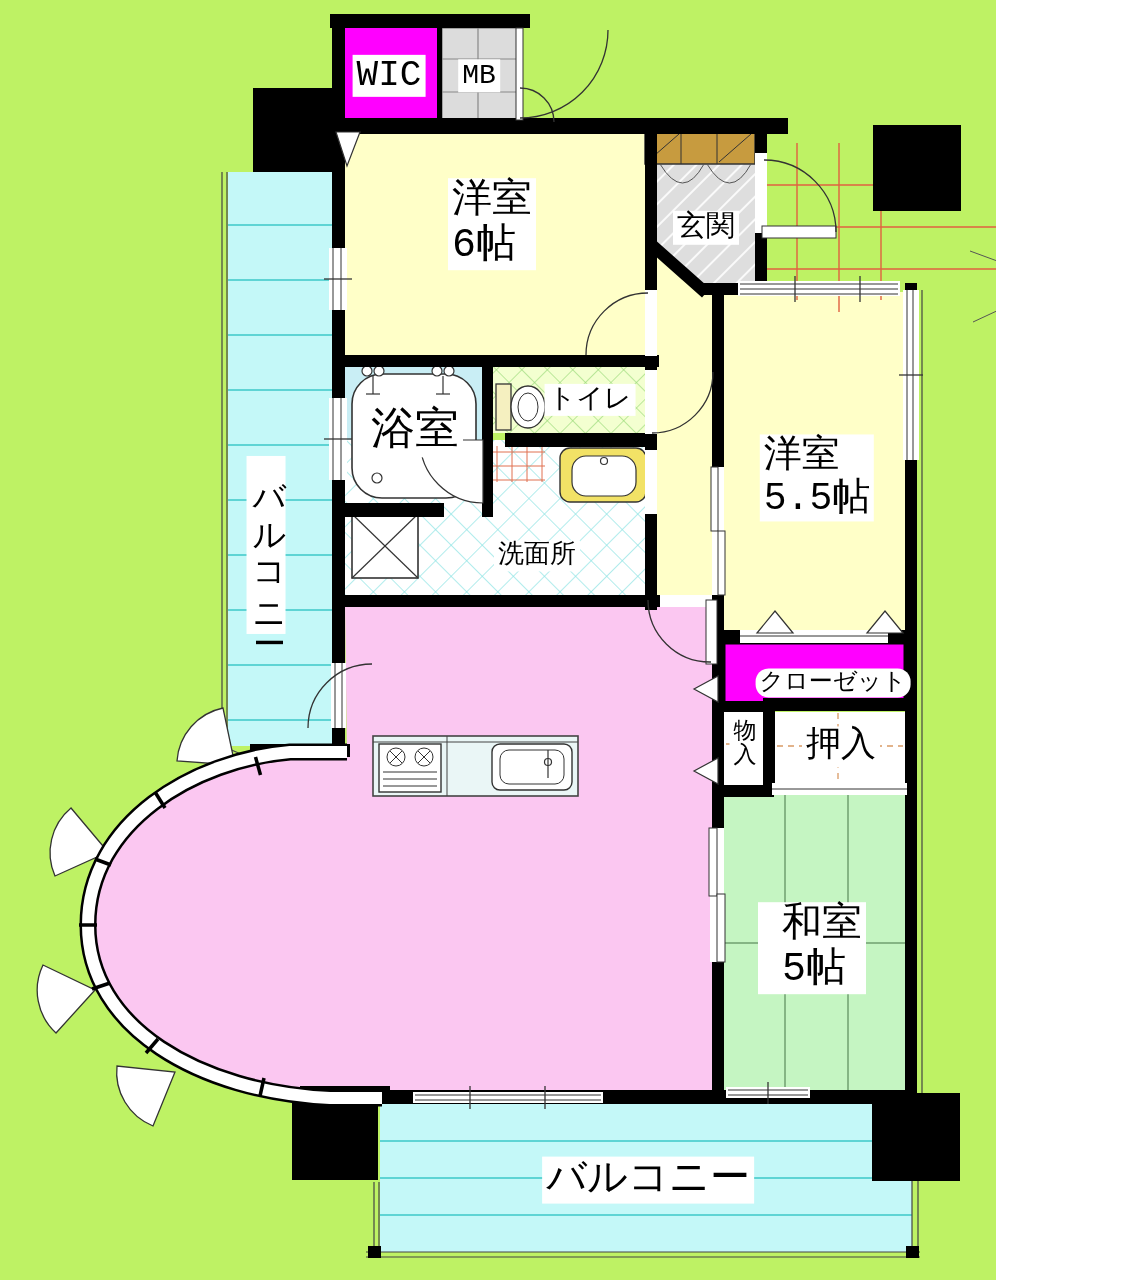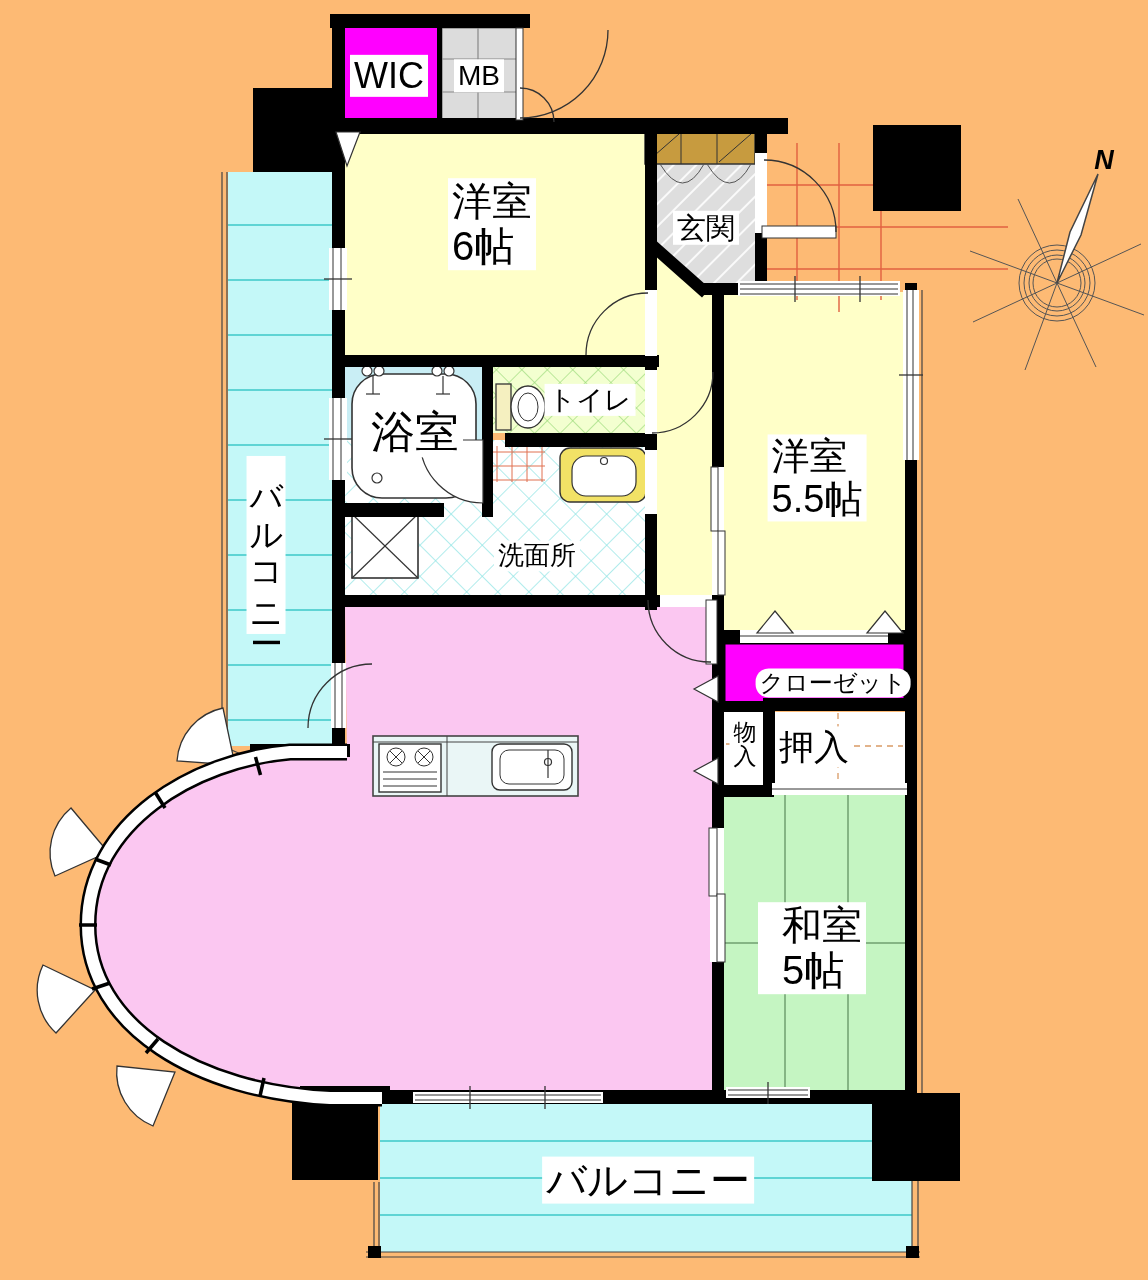--- a/index.html
+++ b/index.html
@@ -1,17 +1,17 @@
 <!DOCTYPE html>
 <html><head>
 <meta charset="utf-8">
 <style>
   html,body{margin:0;padding:0;background:#fff;}
-  #plan{position:relative;width:1148px;height:1280px;background:#fdba74;overflow:hidden;
-        font-family:Liberation Sans, sans-serif;}
+  #plan{position:relative;width:996px;height:1280px;background:#bef264;overflow:hidden;
+        font-family:Liberation Mono, monospace;}
   #plan svg{position:absolute;left:0;top:0;}
   .lbl{position:absolute;transform:translate(-50%,-50%);background:#fff;color:#000;
        line-height:1.12;white-space:pre-line;text-align:center;padding:1px 4px;z-index:5;}
   .lbl.vert{writing-mode:vertical-rl;letter-spacing:4px;padding:4px 1px;}
   .lbl.nobg{background:transparent;font-style:italic;font-weight:bold;}
   .lbl.twoline{text-align:left;}
 </style>
 </head>
 <body>
 
@@ -346,18 +346,18 @@
   <div class="lbl" style="left:706px;top:228px;font-size:29px;">玄関</div>
   <div class="lbl twoline" style="left:817px;top:478px;font-size:38px;">洋室
 5.5帖</div>
   <div class="lbl vert" style="left:266px;top:545px;font-size:33px;">バルコニー</div>
   <div class="lbl" style="left:415px;top:432px;font-size:44px;">浴室</div>
   <div class="lbl" style="left:590px;top:400px;font-size:27px;">トイレ</div>
   <div class="lbl" style="left:537px;top:556px;font-size:26px;">洗面所</div>
   <div class="lbl" style="left:833px;top:683px;font-size:24px;border-radius:13px;">クローゼット</div>
   <div class="lbl" style="left:745px;top:744px;font-size:23px;line-height:1.05;">物
 入</div>
-  <div class="lbl" style="left:814px;top:747px;font-size:35px;">押入</div>
+  <div class="lbl" style="left:841px;top:747px;font-size:35px;">押入</div>
   <div class="lbl twoline" style="left:812px;top:948px;font-size:40px;padding-left:24px;">和室
 5帖</div>
   <div class="lbl" style="left:648px;top:1180px;font-size:40px;">バルコニー</div>
   <div class="lbl nobg" style="left:1104px;top:160px;font-size:27px;">N</div>
 </div>
 
 </body></html>

